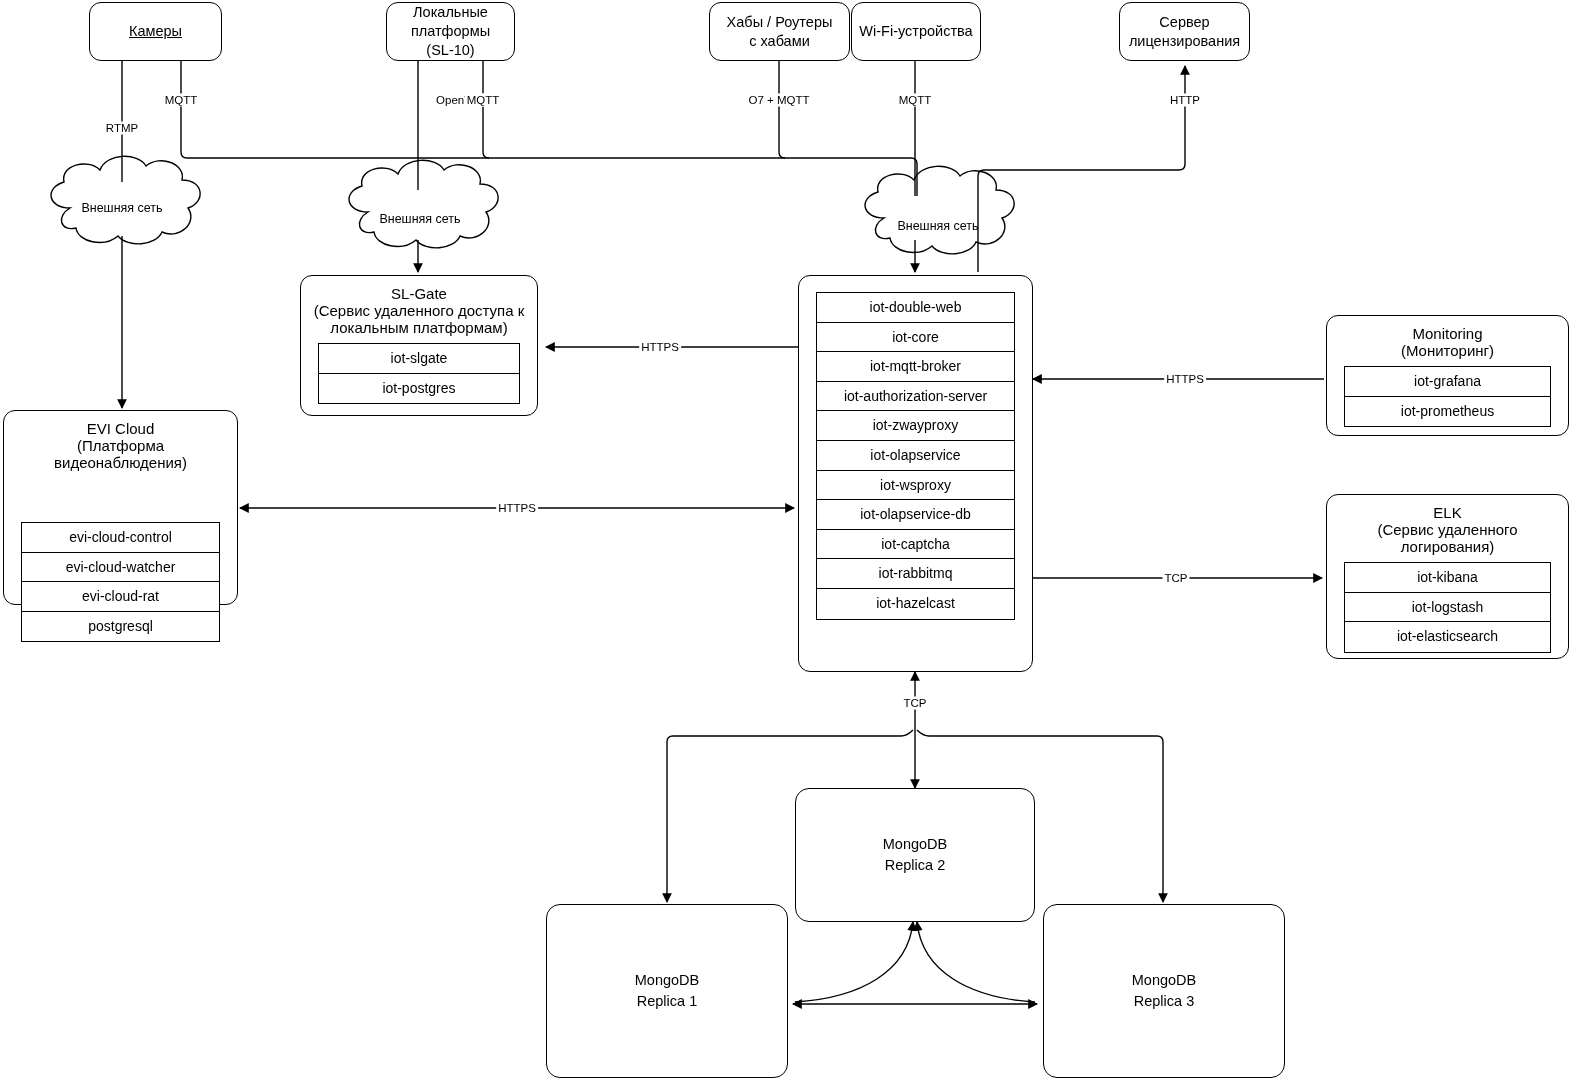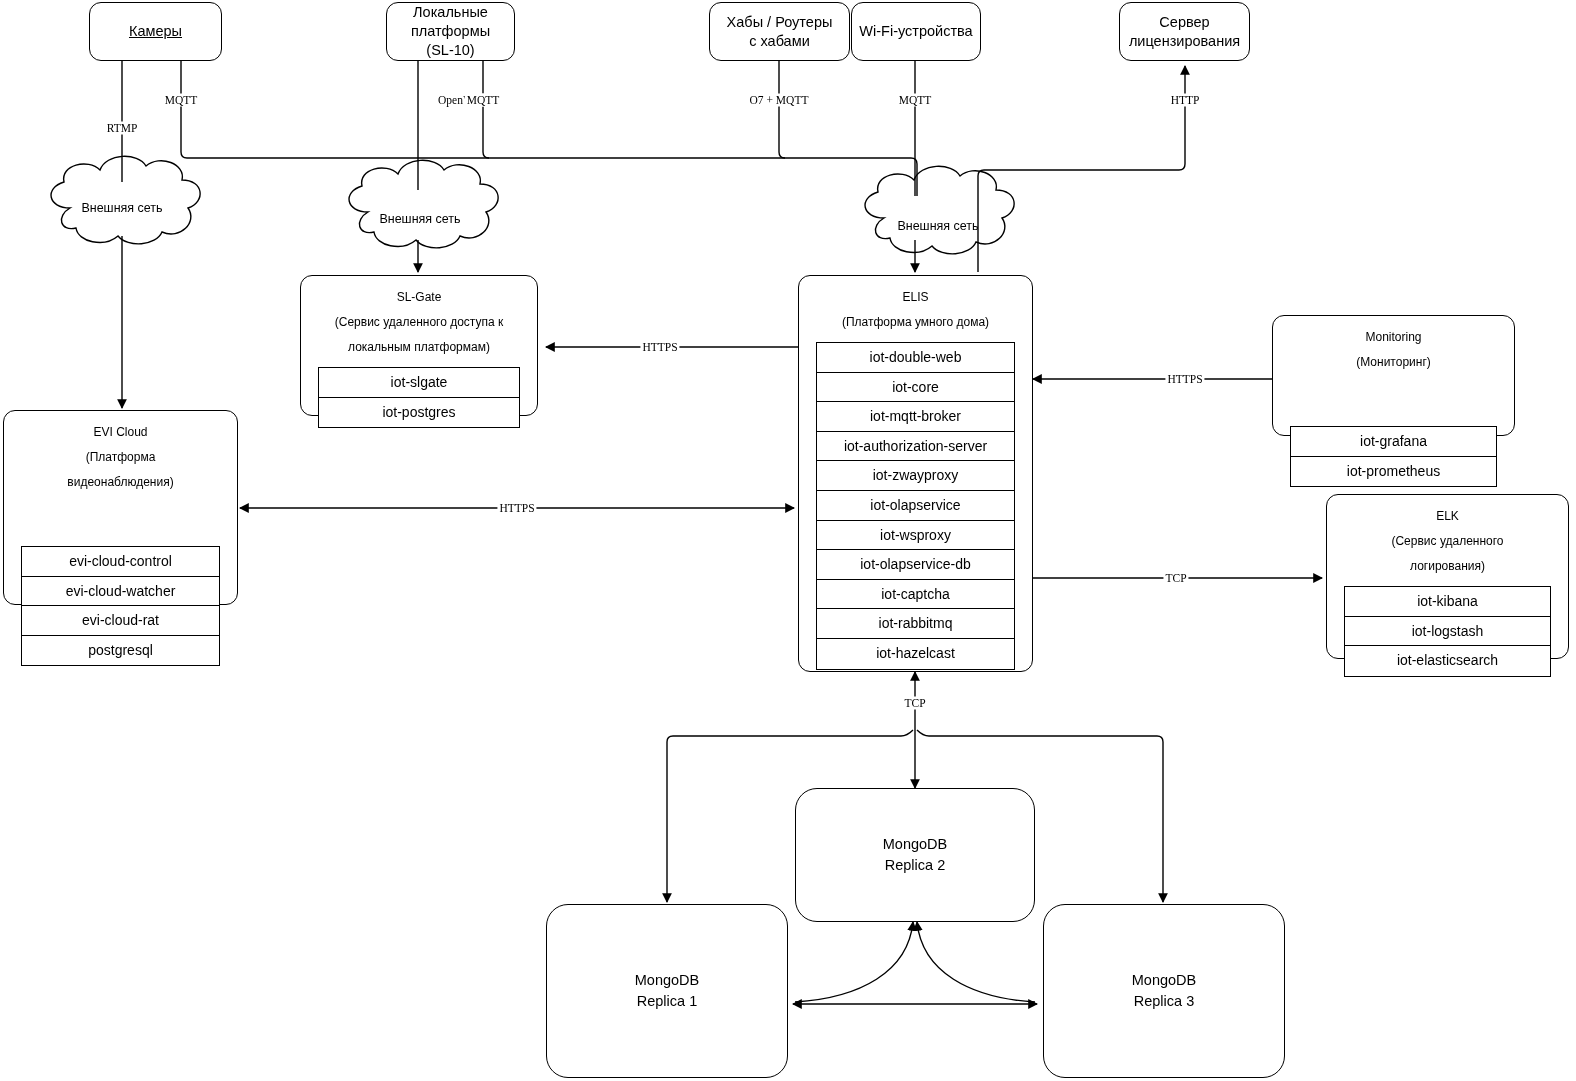--- a/index.html
+++ b/index.html
@@ -32,22 +32,22 @@
     box-sizing: border-box;
     border: 1.4px solid #000000;
     border-radius: 12px;
     background: #ffffff;
     display: flex;
     flex-direction: column;
     align-items: center;
     text-align: center;
   }
   .node .title {
-    font-size: 12px;
-    line-height: 25px;
+    font-size: 15px;
+    line-height: 17px;
     color: #000000;
     white-space: pre-line;
     padding: 0 4px;
   }
   .endpoint {
     justify-content: center;
   }
   .endpoint .title {
     font-size: 14.5px;
     line-height: 19px;
@@ -71,41 +71,40 @@
     height: 29.6px;
     text-align: center;
     border-bottom: 1.4px solid #000000;
     white-space: nowrap;
     overflow: hidden;
   }
   .svc:last-child { border-bottom: none; }
 
   .mongo {
     justify-content: center;
-    border-radius: 22px;
+    border-radius: 14px;
   }
   .mongo .title { font-size: 14.5px; line-height: 21px; }
 
   .cloud-label {
     position: absolute;
     font-size: 12.5px;
     color: #000000;
     text-align: center;
     white-space: nowrap;
   }
   .wire-label {
     position: absolute;
     font-size: 11.5px;
     color: #000000;
     background: #ffffff;
     padding: 0 2px;
     white-space: nowrap;
     transform: translate(-50%, -50%);
     line-height: 13px;
-    font-family: Liberation Serif, serif;
   }
 </style>
 </head>
 <body>
 
 <div id="canvas">
 
   <svg id="wires" viewBox="0 0 1576 1081" xmlns="http://www.w3.org/2000/svg">
     <defs>
       <marker id="arrow" viewBox="0 0 10 10" refX="9" refY="5" markerWidth="7" markerHeight="7" orient="auto-start-reverse">
@@ -220,38 +219,36 @@
 видеонаблюдения)</div>
     <div class="svc-list">
       <div class="svc">evi-cloud-control</div>
       <div class="svc">evi-cloud-watcher</div>
       <div class="svc">evi-cloud-rat</div>
       <div class="svc">postgresql</div>
     </div>
   </div>
 
   <div class="node platform" style="left:798px; top:275px; width:235px; height:397px;">
-    <div class="title">ELIS
-(Платформа умного дома)</div>
     <div class="svc-list">
       <div class="svc">iot-double-web</div>
       <div class="svc">iot-core</div>
       <div class="svc">iot-mqtt-broker</div>
       <div class="svc">iot-authorization-server</div>
       <div class="svc">iot-zwayproxy</div>
       <div class="svc">iot-olapservice</div>
       <div class="svc">iot-wsproxy</div>
       <div class="svc">iot-olapservice-db</div>
       <div class="svc">iot-captcha</div>
       <div class="svc">iot-rabbitmq</div>
       <div class="svc">iot-hazelcast</div>
     </div>
   </div>
 
-  <div class="node platform" style="left:1272px; top:315px; width:243px; height:121px;gap:44px;">
+  <div class="node platform" style="left:1326px; top:315px; width:243px; height:121px;">
     <div class="title">Monitoring
 (Мониторинг)</div>
     <div class="svc-list">
       <div class="svc">iot-grafana</div>
       <div class="svc">iot-prometheus</div>
     </div>
   </div>
 
   <div class="node platform" style="left:1326px; top:494px; width:243px; height:165px;">
     <div class="title">ELK

